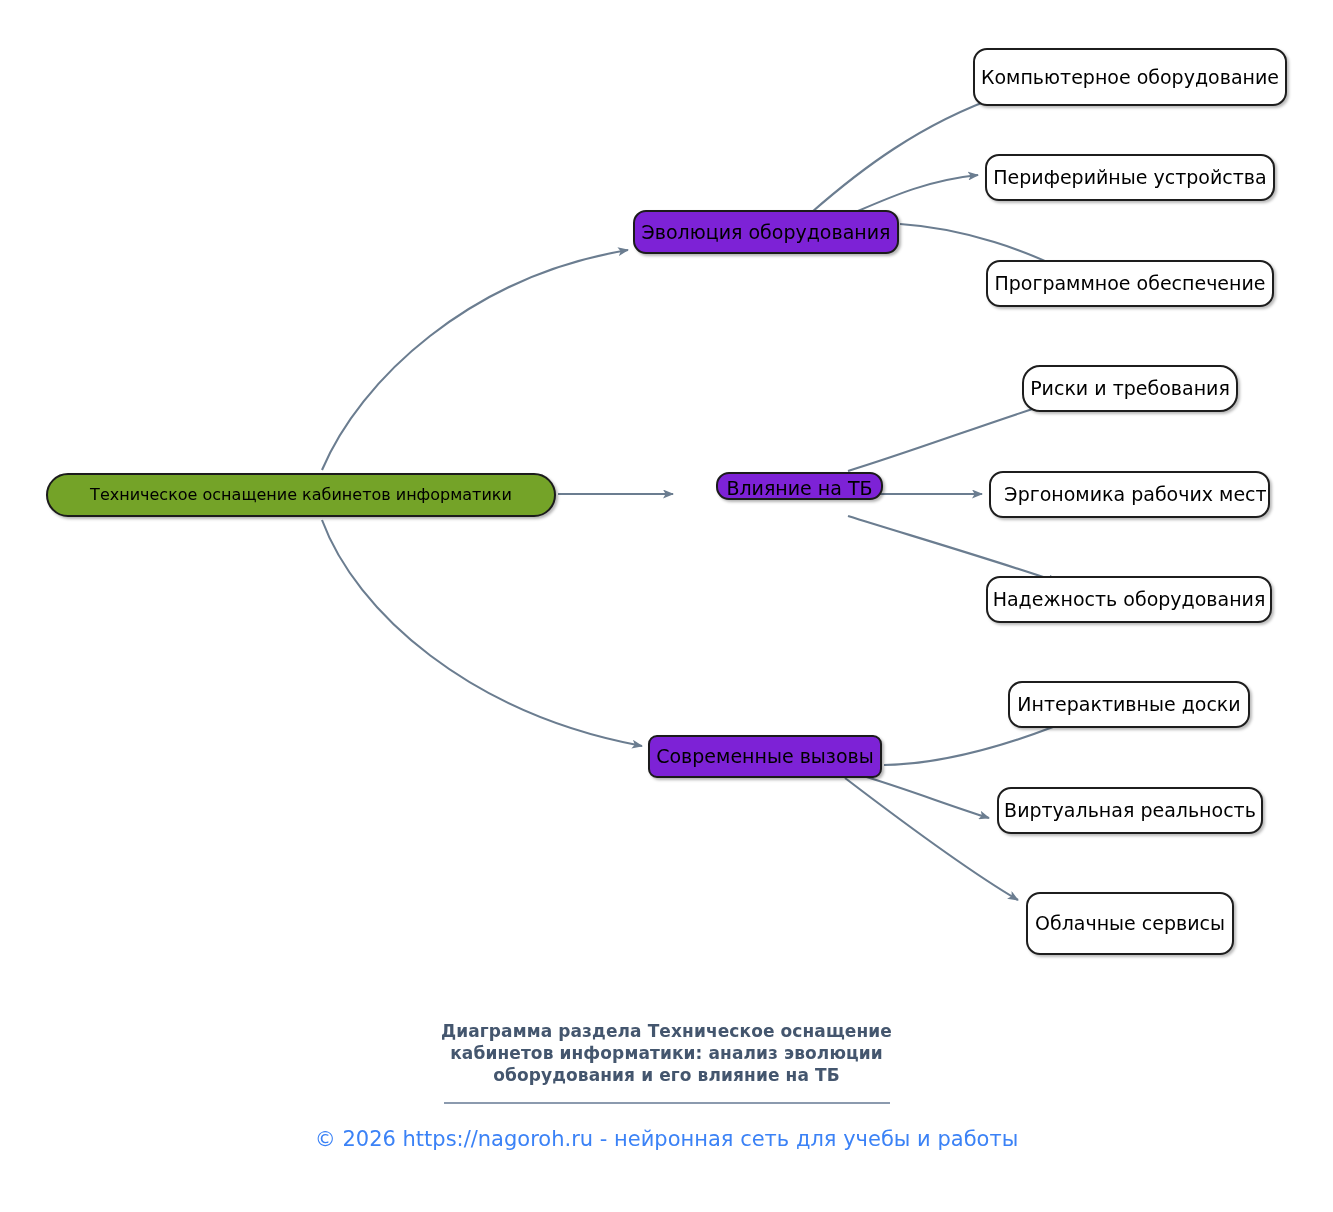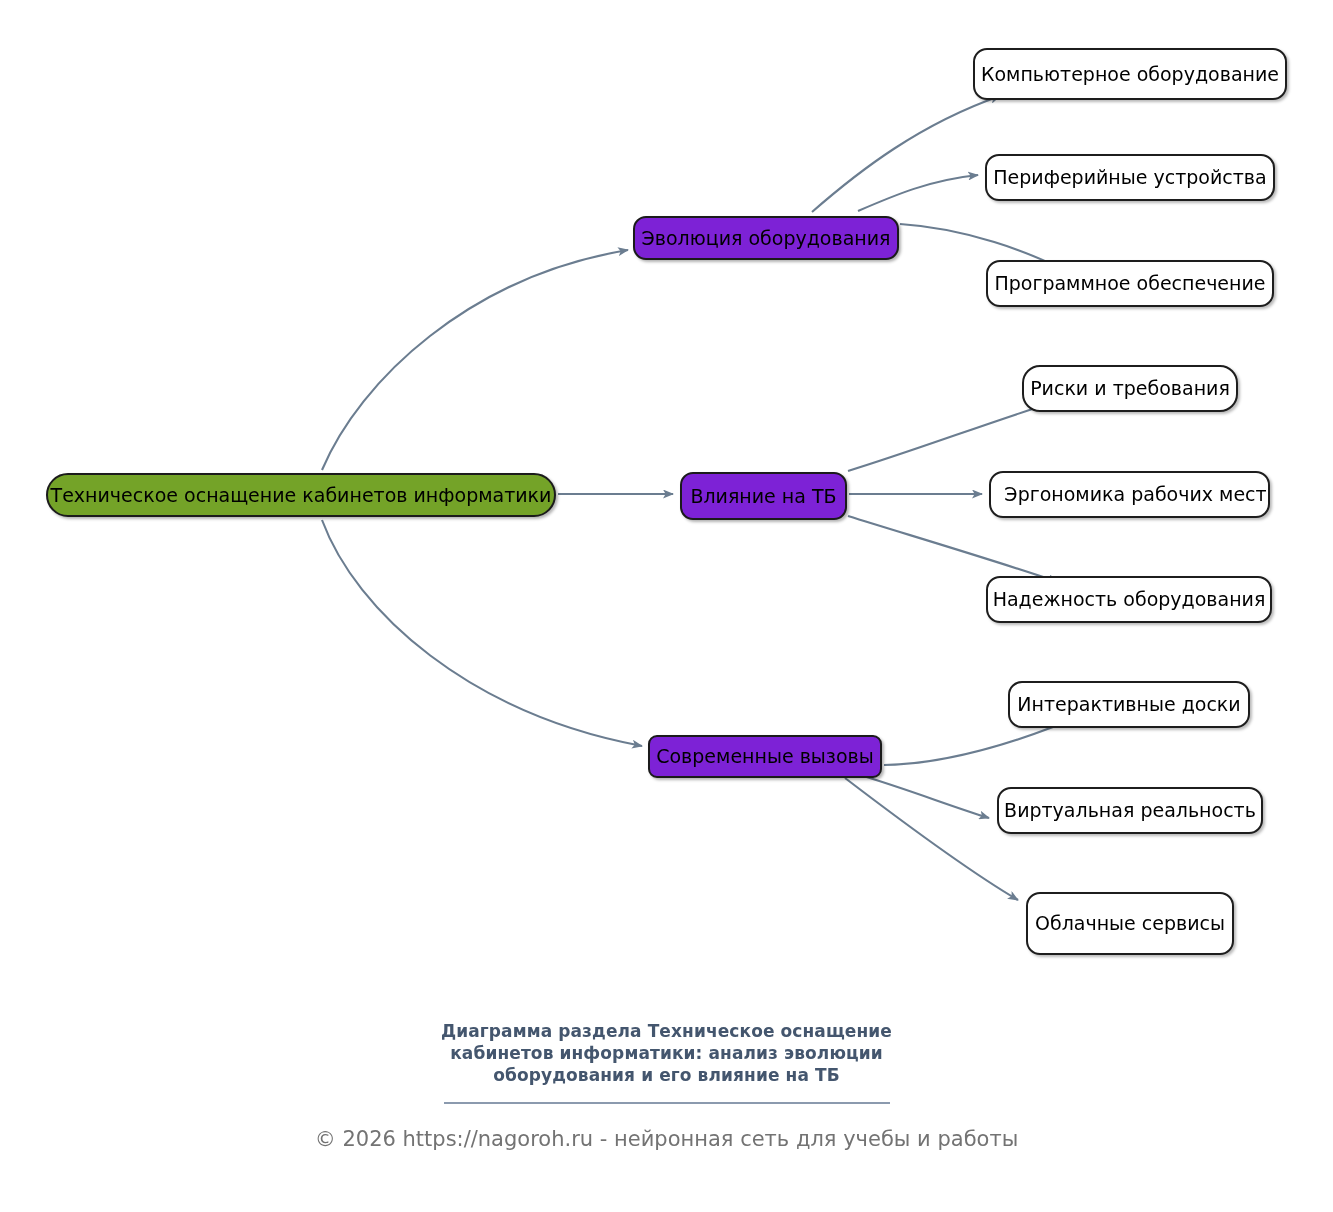--- a/index.html
+++ b/index.html
@@ -33,21 +33,21 @@
     justify-content: center;
     text-align: center;
     white-space: nowrap;
     line-height: 1;
   }
   .node-root {
     background: #74a328;
     border: 2px solid #1b1b1b;
     border-radius: 22px;
     color: #000000;
-    font-size: 19px;
+    font-size: 16px;
     box-shadow: 2px 2px 3px rgba(0,0,0,0.30);
   }
   .node-branch {
     background: #7d22d6;
     border: 2px solid #1b1b1b;
     border-radius: 13px;
     color: #000000;
     font-size: 19px;
     box-shadow: 2px 2px 3px rgba(0,0,0,0.30);
   }
@@ -75,21 +75,21 @@
   }
   #caption-rule {
     width: 446px;
     height: 0;
     border-top: 2px solid #8b9aae;
     margin: 16px auto 0 auto;
   }
   #footer-text {
     margin-top: 22px;
     font-size: 21px;
-    color: #737373;
+    color: #3b82f6;
     line-height: 26px;
   }
 </style>
 </head>
 <body>
 
 <div id="canvas">
 
   <svg id="edges" viewBox="0 0 1333 1212">
     <defs>
@@ -116,34 +116,34 @@
       <path d="M884,765 C950,764 1020,742 1090,712"></path>
       <path d="M860,775 C910,790 950,806 989,818"></path>
       <path d="M845,778 C900,820 970,872 1018,900"></path>
     </g>
   </svg>
 
   <div class="node node-root" style="left:46px; top:473px; width:510px; height:44px;">
     <span>Техническое оснащение кабинетов информатики</span>
   </div>
 
-  <div class="node node-branch" style="left:633px; top:210px; width:266px; height:44px;margin-top:6px;">
+  <div class="node node-branch" style="left:633px; top:210px; width:266px; height:44px;">
     <span>Эволюция оборудования</span>
   </div>
-  <div class="node node-leaf" style="left:973px; top:48px; width:314px; height:52px;">
+  <div class="node node-leaf" style="left:973px; top:48px; width:314px; height:58px;">
     <span>Компьютерное оборудование</span>
   </div>
   <div class="node node-leaf" style="left:985px; top:154px; width:290px; height:47px;">
     <span>Периферийные устройства</span>
   </div>
   <div class="node node-leaf" style="left:986px; top:260px; width:288px; height:47px;text-align:center;">
     <span>Программное обеспечение</span>
   </div>
 
-  <div class="node node-branch" style="left:680px; top:472px; width:167px; height:48px;">
+  <div class="node node-branch" style="left:716px; top:472px; width:167px; height:28px;align-items:flex-end;">
     <span>Влияние на ТБ</span>
   </div>
   <div class="node node-leaf" style="left:1022px; top:365px; width:216px; height:47px;border-radius:18px;">
     <span>Риски и требования</span>
   </div>
   <div class="node node-leaf" style="left:989px; top:471px; width:281px; height:47px;padding-left:12px;">
     <span>Эргономика рабочих мест</span>
   </div>
   <div class="node node-leaf" style="left:986px; top:576px; width:286px; height:47px;">
     <span>Надежность оборудования</span>

